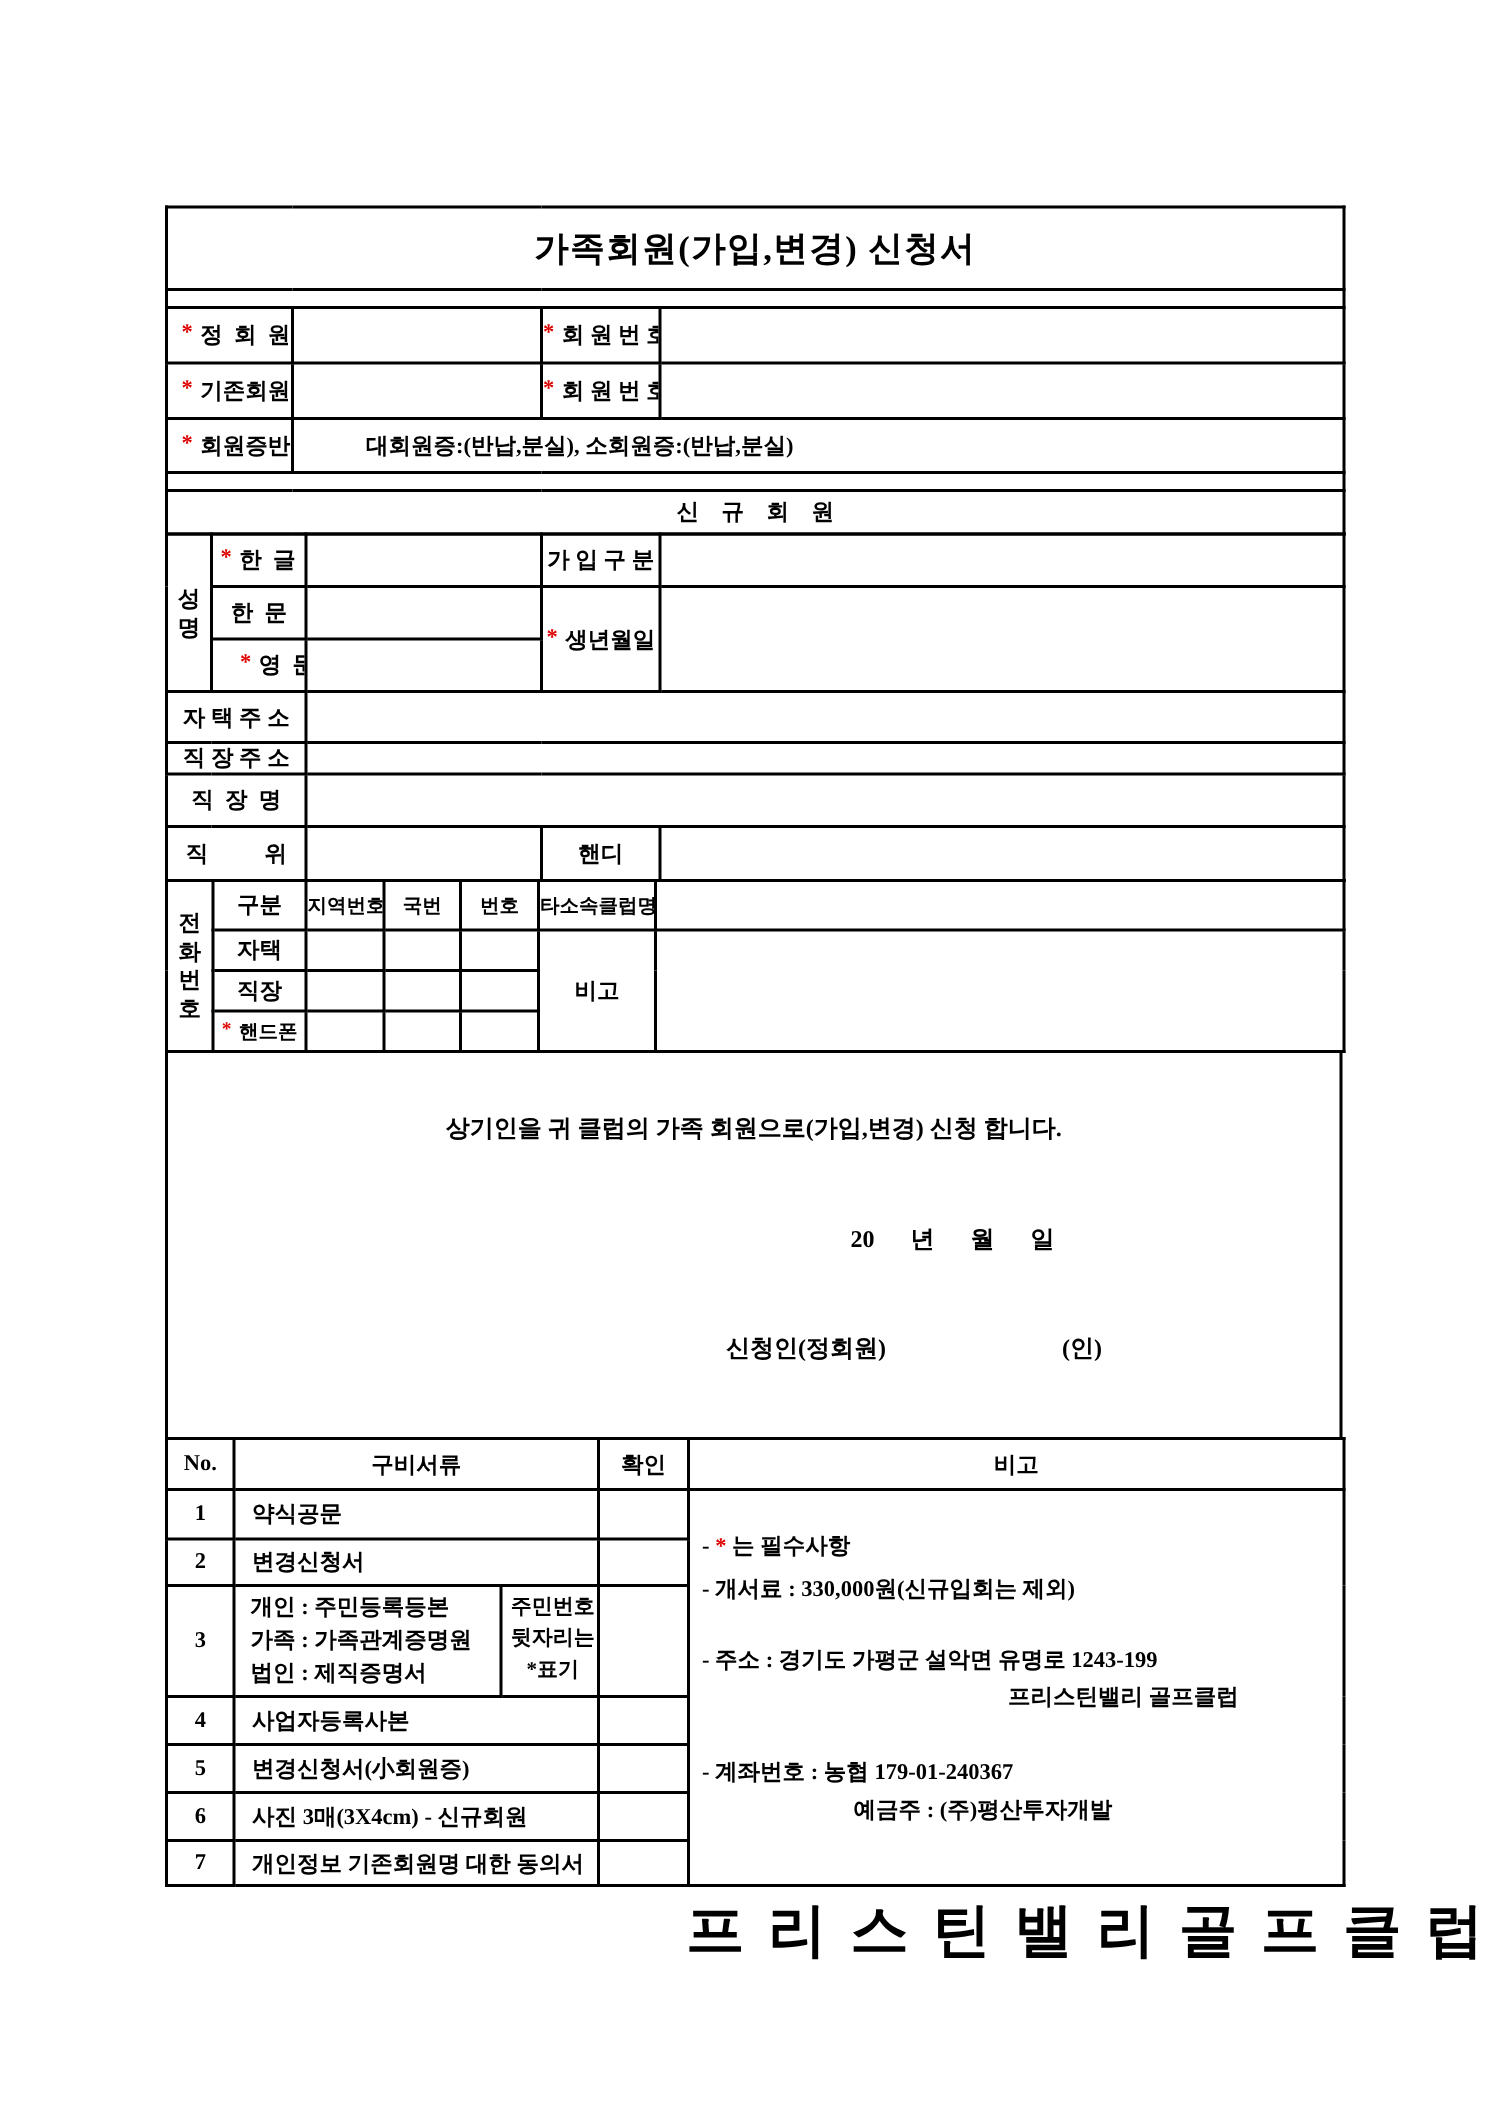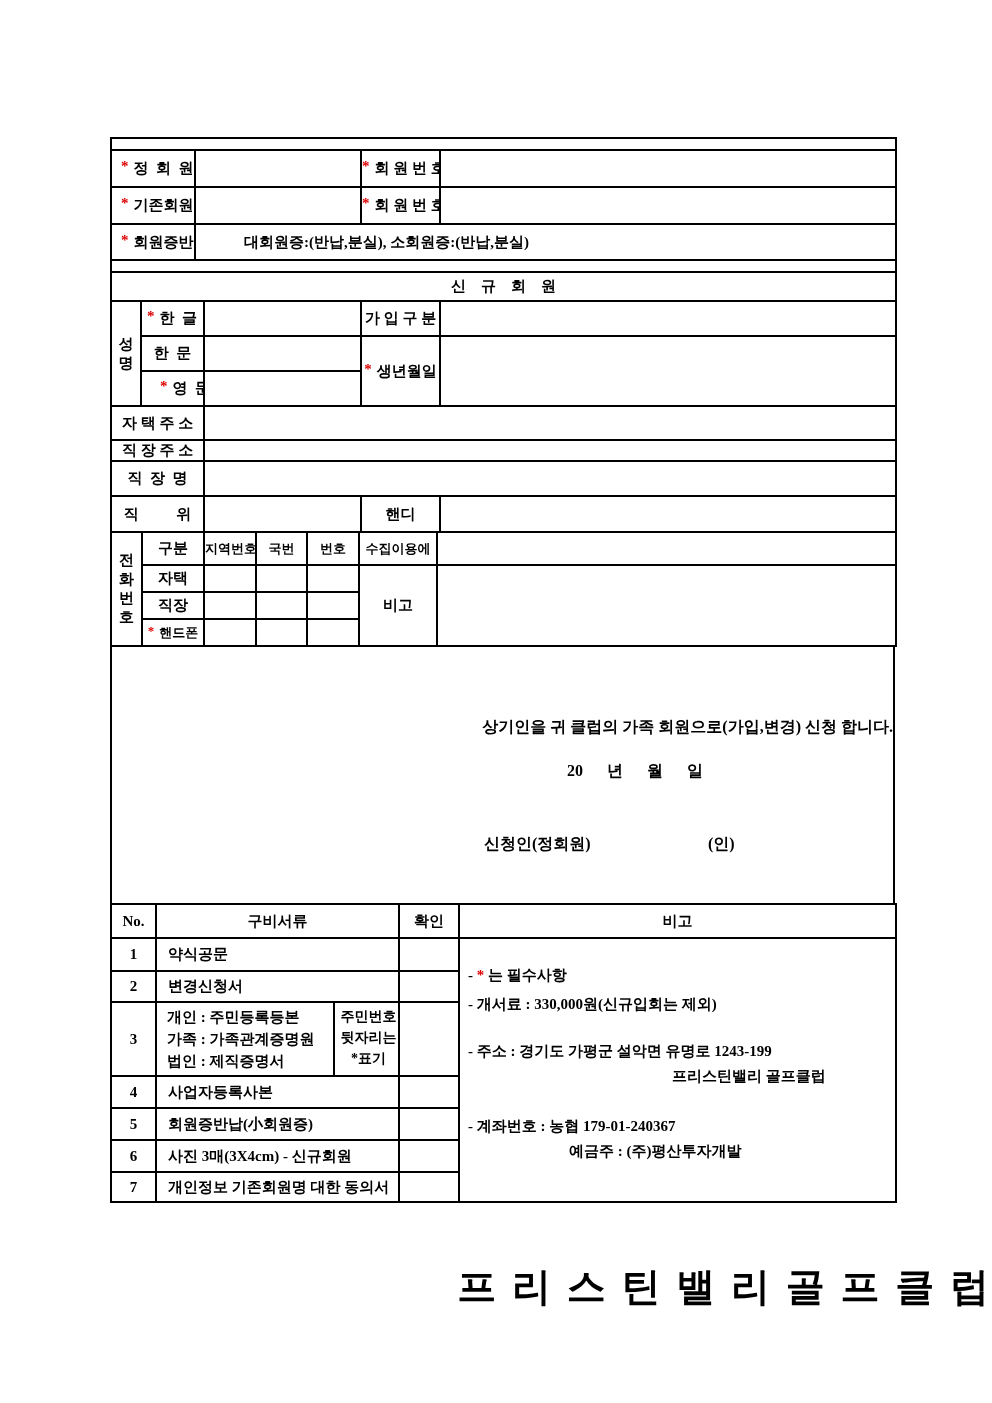--- a/index.html
+++ b/index.html
@@ -17,21 +17,21 @@
   .thin td { height:12px; }
   .lab { padding-left:9px; white-space:pre; }
   .ctr { text-align:center; padding-left:0; white-space:pre; }
   .red { color:#dd0000; }
   .mark { margin-right:5px; position:relative; top:-2px; }
   .vcell { text-align:center; }
   .vcell .vwrap { display:flex; flex-direction:column; justify-content:space-around; align-items:center; height:100%; }
   .small { font-size:13px; }
   .declbox { position:relative; height:258px; }
   .declbox div { position:absolute; font-size:16px; white-space:pre; }
-  .d-statement { top:40px; left:0; width:100%; text-align:right;margin-top:30px; }
+  .d-statement { top:40px; left:0; width:100%; text-align:center; }
   .d-date { top:114px; left:455px; }
   .d-applicant { top:187px; left:372px; }
   .d-seal { top:187px; left:596px; }
   .doc-cell { padding-left:11px; }
   .doc-lines { padding:3px 0 3px 10px; }
   .doc-lines div { line-height:22px; white-space:nowrap; }
   .sub-note { padding:3px 0 3px 4px; font-size:14px; vertical-align:top;text-align:center; }
   .sub-note div { line-height:21px; white-space:nowrap; }
   .notes-cell { position:relative; vertical-align:top;margin-left:42px; }
   .notes-cell .note { position:absolute; left:8px; white-space:pre; font-size:15px; }
@@ -48,20 +48,23 @@
 <div class="form">
 
   <table class="first">
     <colgroup>
         <col style="width:84px">
         <col style="width:166px">
         <col style="width:79px">
         <col style="width:456px">
       </colgroup>
     <tbody>
+        <tr style="height:55px">
+      <td colspan="4" class="title-cell">가족회원(가입,변경) 신청서</td>
+    </tr>
     <tr class="thin">
           <td colspan="4"></td>
         </tr>
     <tr style="height:37px">
       <td class="lab"><span class="red mark">*</span><span>정  회  원</span></td>
       <td></td>
       <td class="ctr"><span class="red mark">*</span><span>회 원 번 호</span></td>
       <td></td>
     </tr>
     <tr style="height:37px">
@@ -152,21 +155,21 @@
           <span>전</span>
           <span>화</span>
           <span>번</span>
           <span>호</span>
         </div>
       </td>
       <td class="ctr">구분</td>
       <td class="ctr small">지역번호</td>
       <td class="ctr small">국번</td>
       <td class="ctr small">번호</td>
-      <td class="ctr small">수집이용에</td>
+      <td class="ctr small">타소속클럽명</td>
       <td></td>
     </tr>
     <tr style="height:27px">
       <td class="ctr">자택</td>
       <td></td>
       <td></td>
       <td></td>
       <td rowspan="3" class="ctr">비고</td>
       <td rowspan="3"></td>
     </tr>
@@ -245,21 +248,21 @@
       </td>
       <td></td>
     </tr>
     <tr style="height:32px">
       <td class="ctr">4</td>
       <td colspan="2" class="doc-cell">사업자등록사본</td>
       <td></td>
     </tr>
     <tr style="height:32px">
       <td class="ctr">5</td>
-      <td colspan="2" class="doc-cell">회원증반납(小회원증)</td>
+      <td colspan="2" class="doc-cell">변경신청서(小회원증)</td>
       <td></td>
     </tr>
     <tr style="height:32px">
       <td class="ctr">6</td>
       <td colspan="2" class="doc-cell">사진 3매(3X4cm) - 신규회원</td>
       <td></td>
     </tr>
     <tr style="height:30px">
       <td class="ctr">7</td>
       <td colspan="2" class="doc-cell">개인정보 기존회원명 대한 동의서</td>

